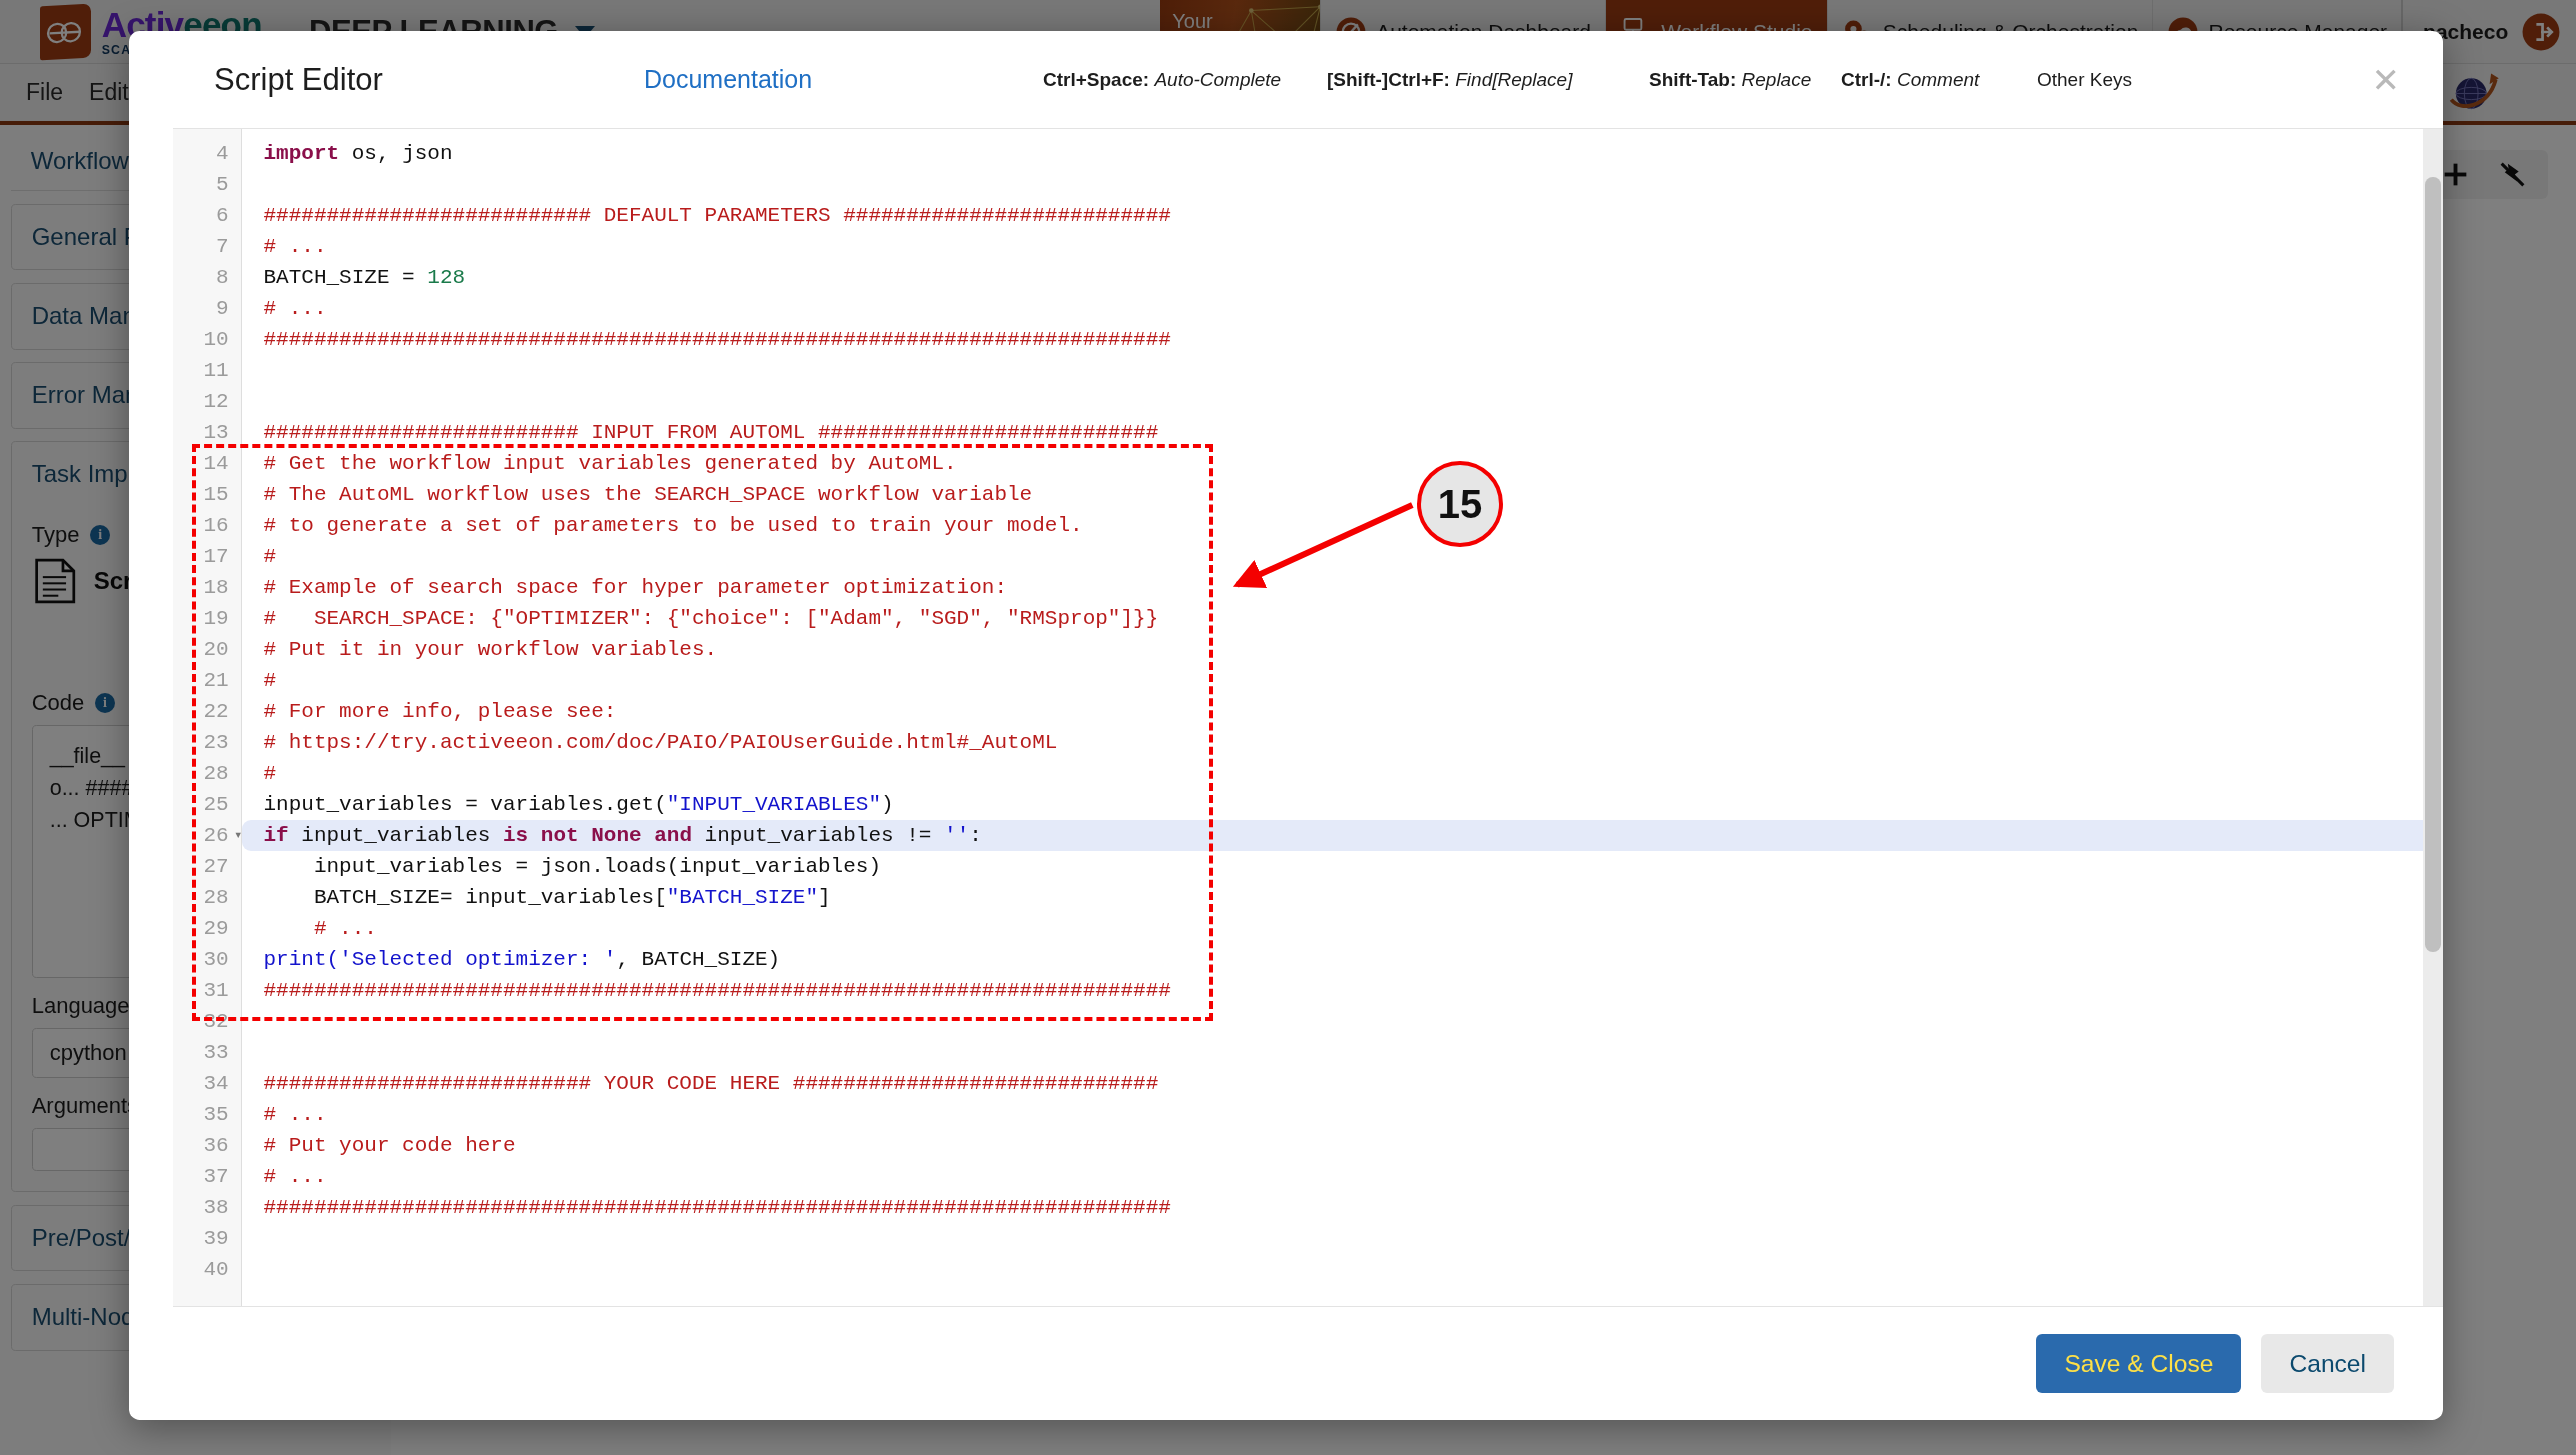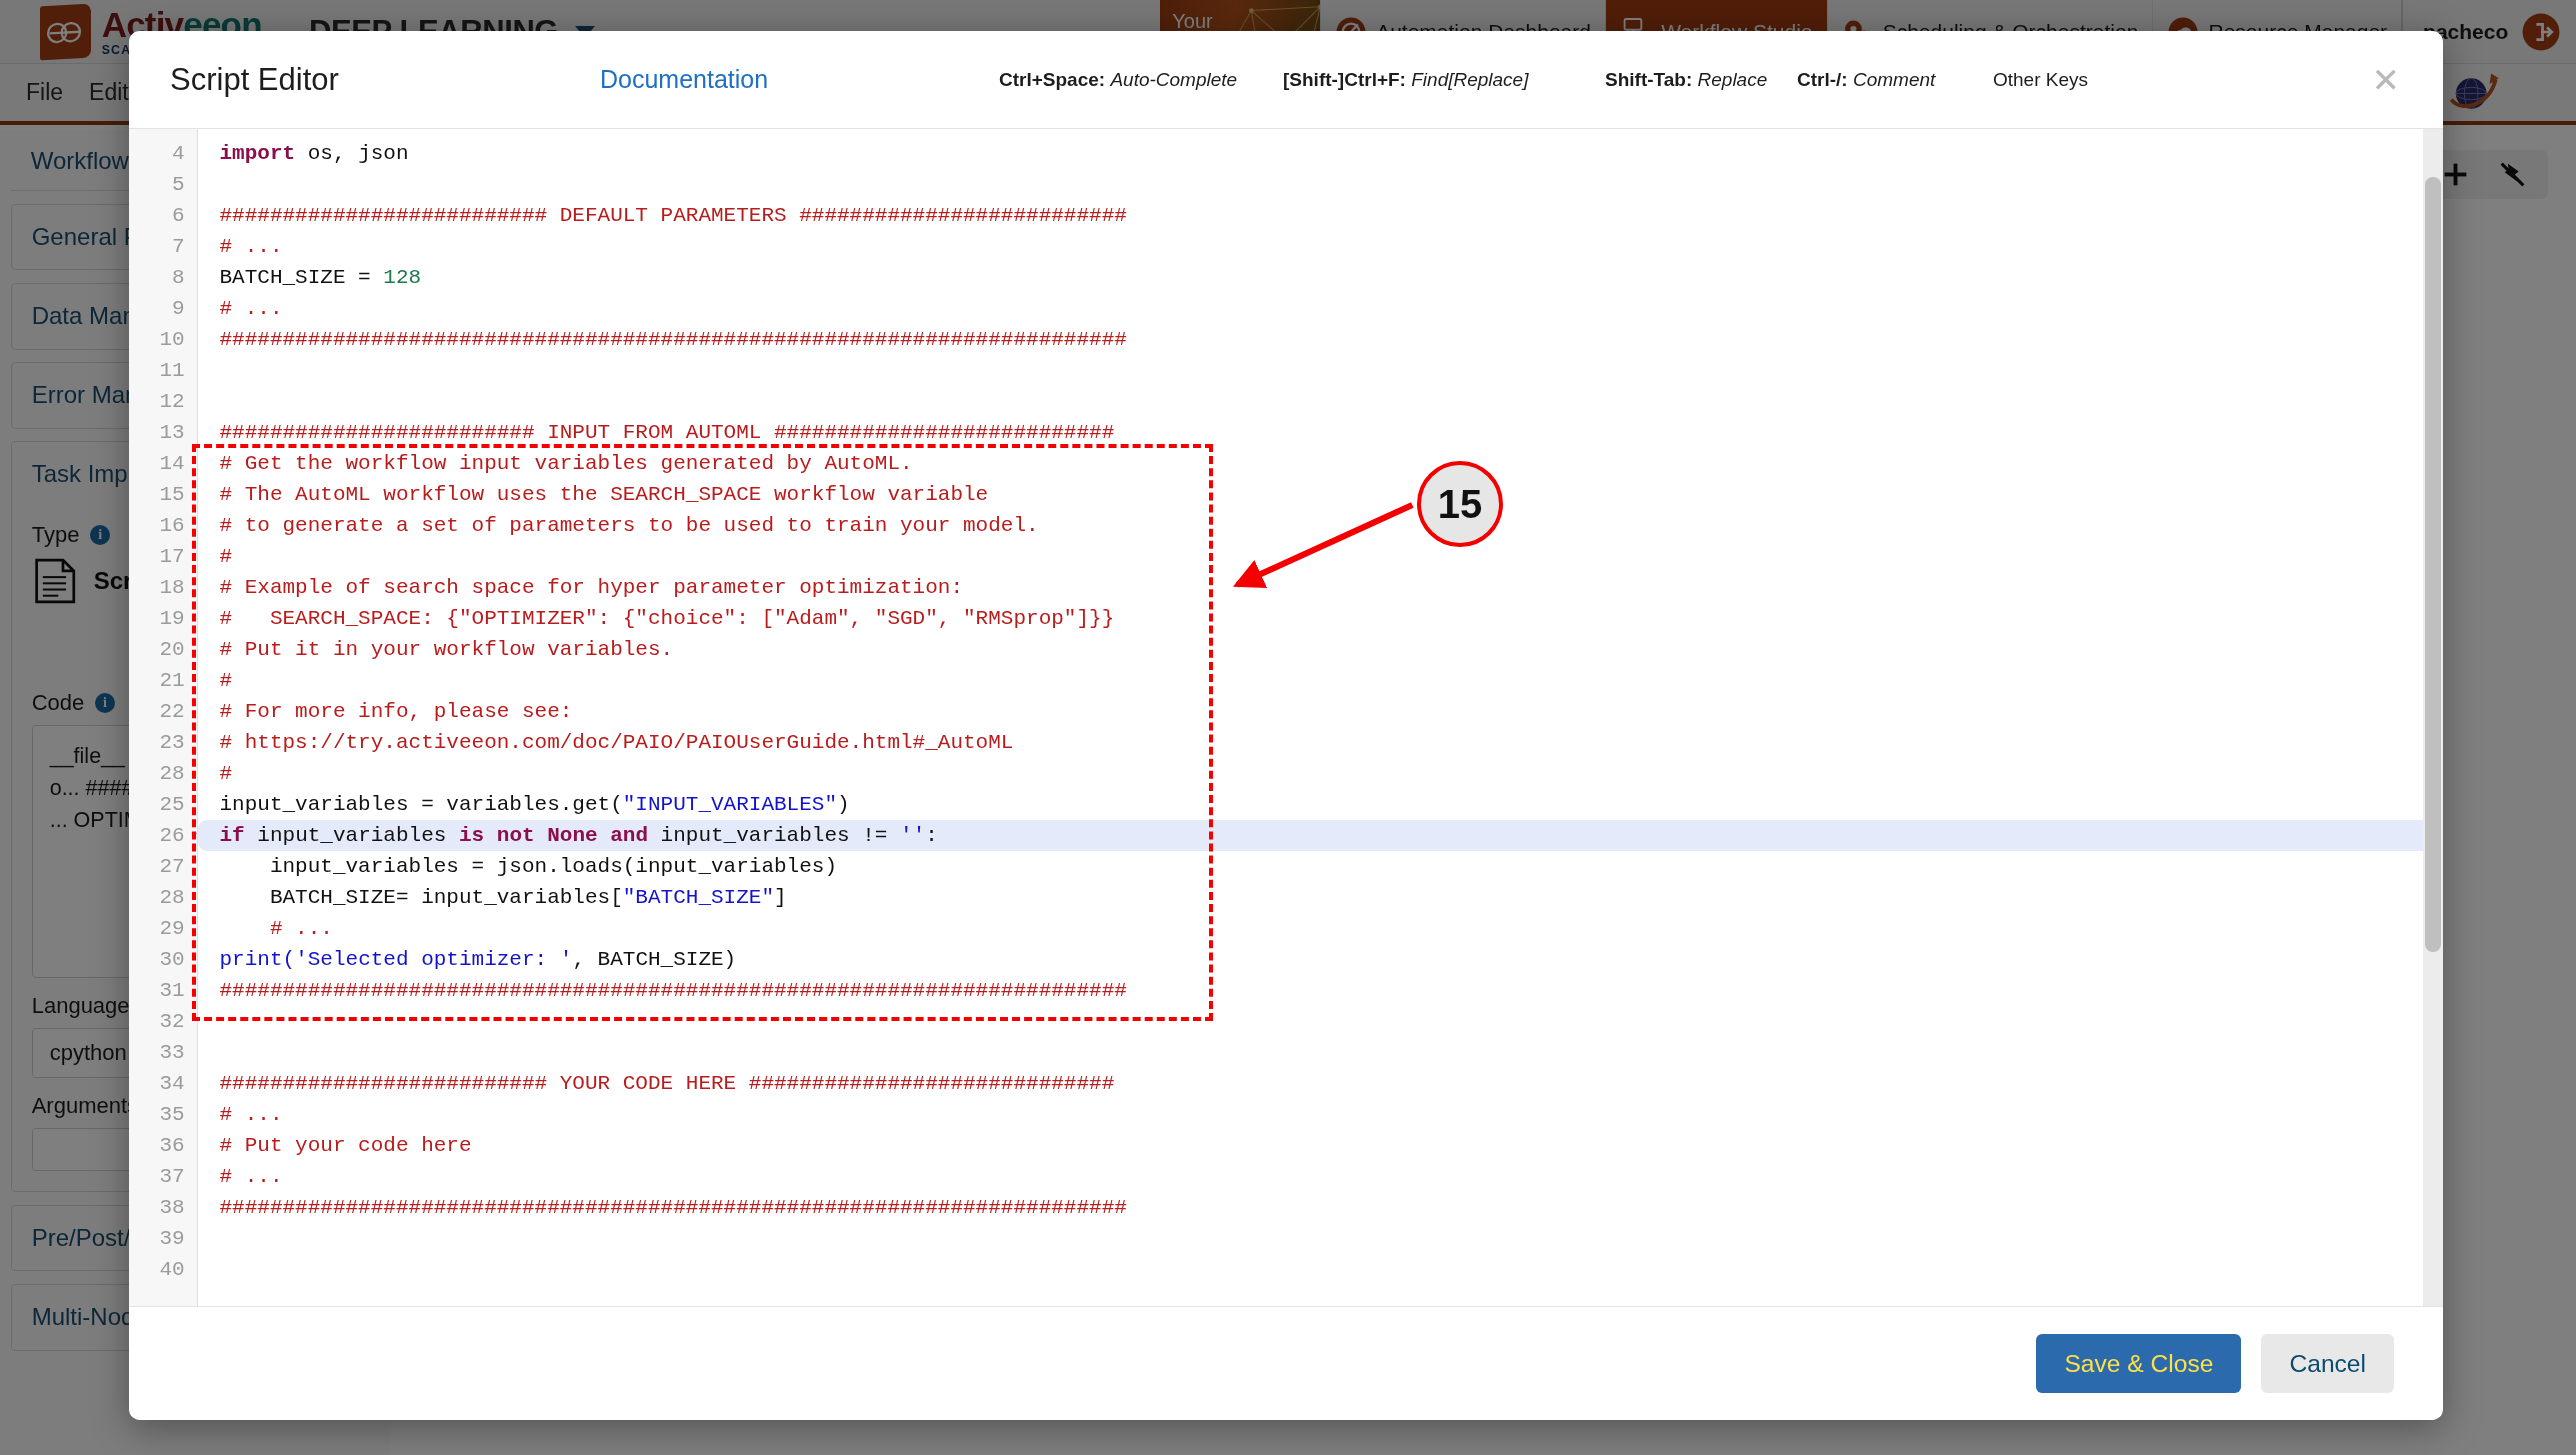--- a/index.html
+++ b/index.html
@@ -32,21 +32,21 @@
   .brand-mark {
     width: 51px; height: 54px;
     background: #a03c12;
     border-radius: 2.3px 7.7px 7.7px 2.3px;
     display: flex; align-items: center; justify-content: center;
     transform: skewY(-3deg);
   }
   .brand-mark svg { display: block; }
   .brand-text { margin-left: 10.7px; line-height: 1; }
   .brand-name { font-size: 35px; font-weight: 700; letter-spacing: -0.8px; }
-  .brand-name .c1 { color: #7f1d1d; }
+  .brand-name .c1 { color: #6d28d9; }
   .brand-name .c2 { color: #0f766e; }
   .brand-tag {
     font-size: 12.3px; font-weight: 700; color: #123a63;
     letter-spacing: 1.2px; margin-top: 1.5px;
   }
   .app-title {
     margin-left: 43px; font-size: 31px; font-weight: 700;
     color: #2a2a2a; letter-spacing: -0.4px;
   }
   .app-caret {
@@ -155,20 +155,21 @@
   .canvas-tools .tool { width: 31px; height: 31px; }
 
   
   .modal {
     position: absolute; z-index: 100;
     left: 129px; top: 31px; width: 2314px; height: 1389px;
     background: #ffffff; border-radius: 10.7px;
     box-shadow: 0 7.7px 37px rgba(0,0,0,0.35);
     display: flex; flex-direction: column;
     overflow: hidden;
+    padding-left: 44px;
   }
   .modal-header {
     height: 98px; flex: none;
     display: flex; align-items: center;
     border-bottom: 0.8px solid #e3e3e3;
     position: relative;
   }
   .modal-title {
     font-size: 31px; color: #1d1d1d; margin-left: 41px; width: 430px;
   }

